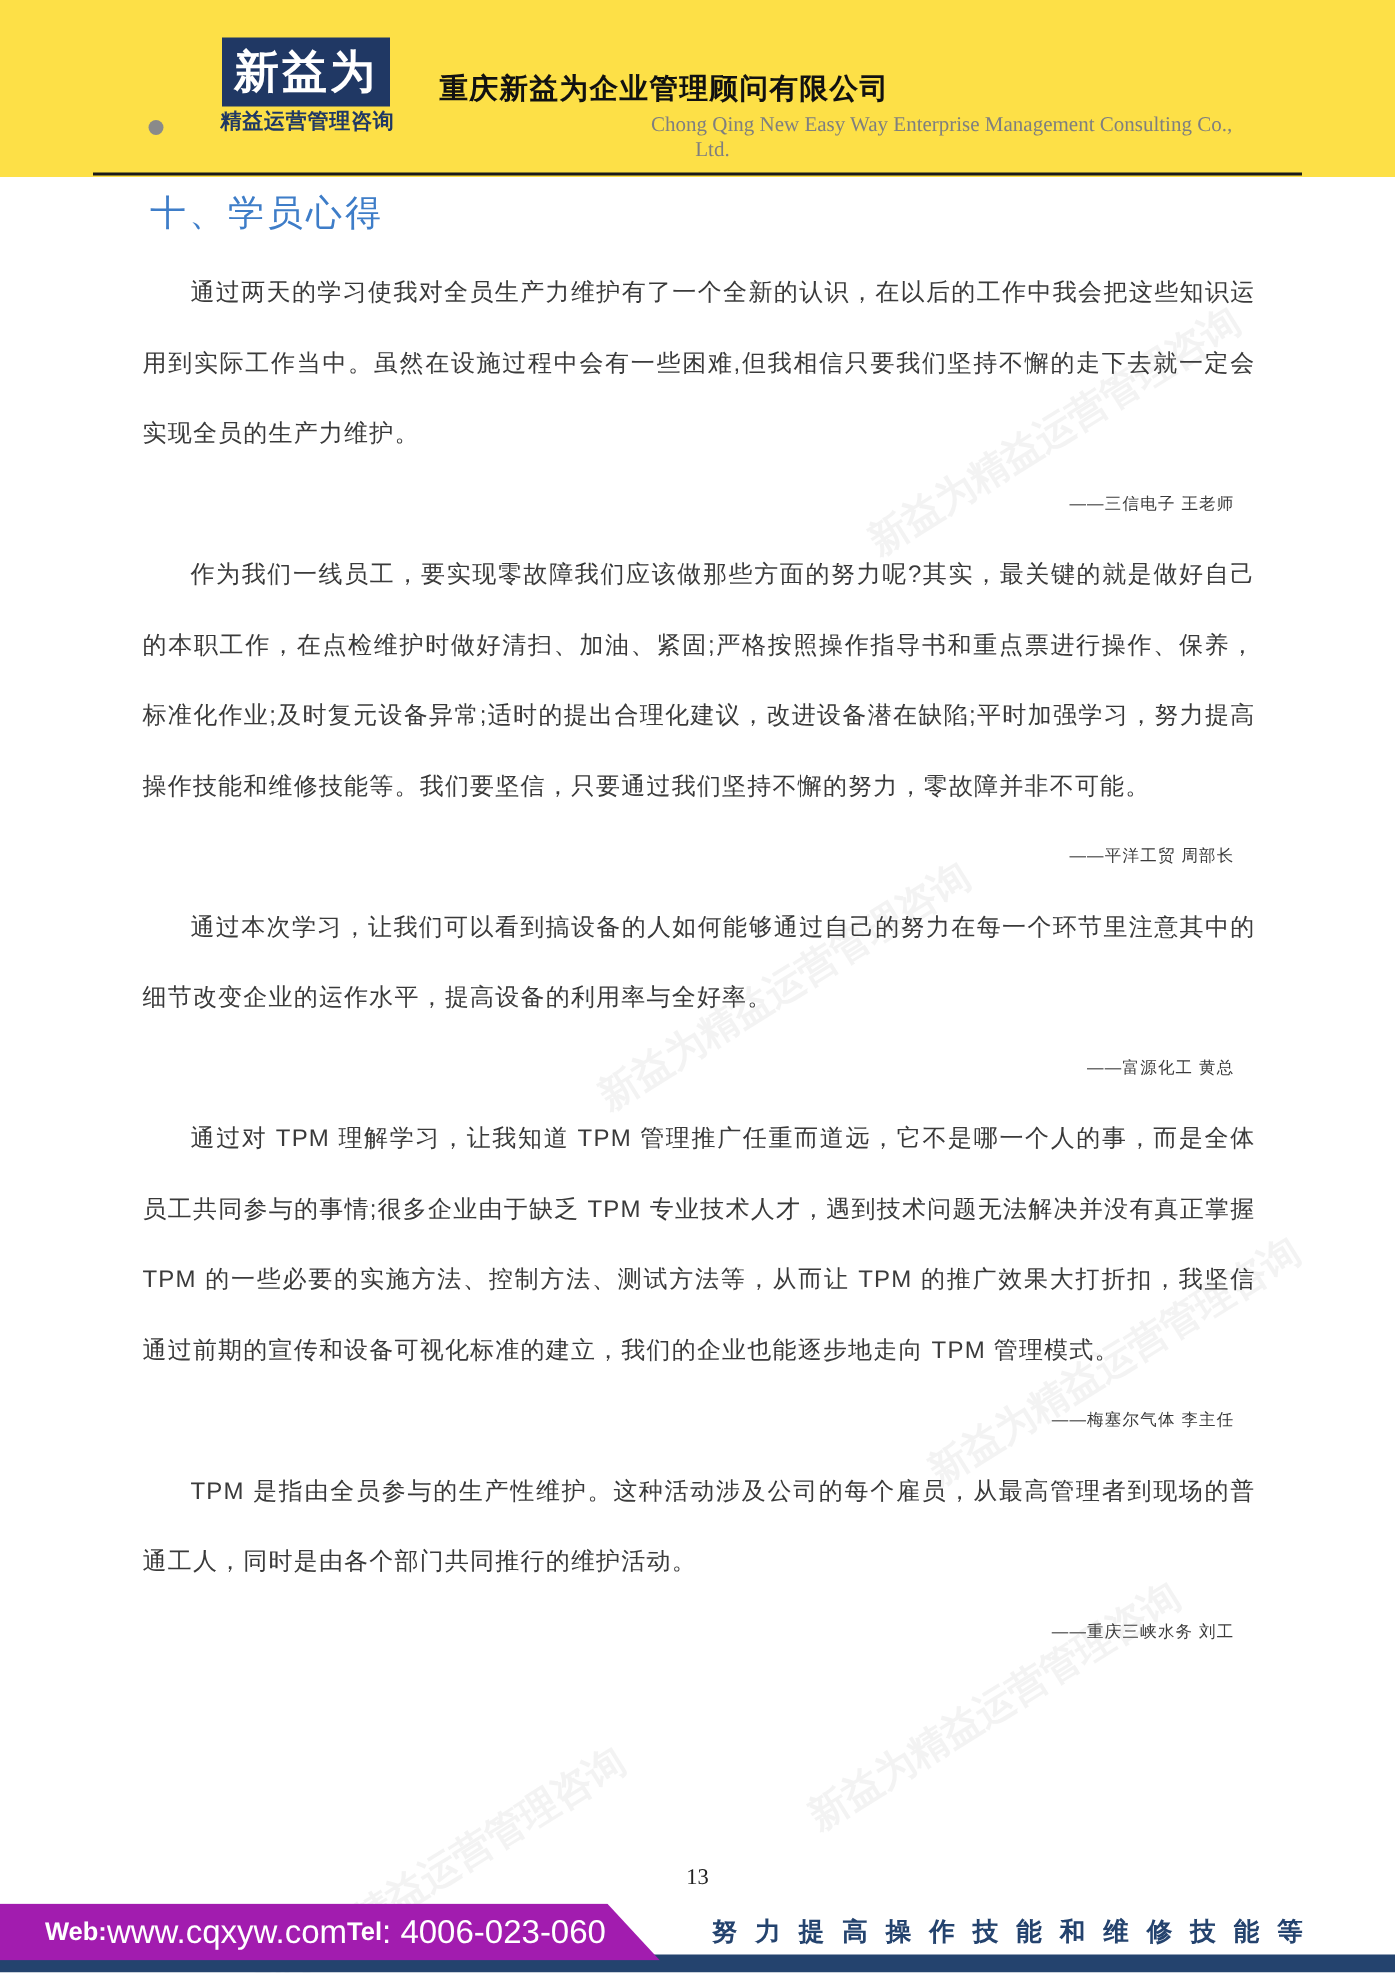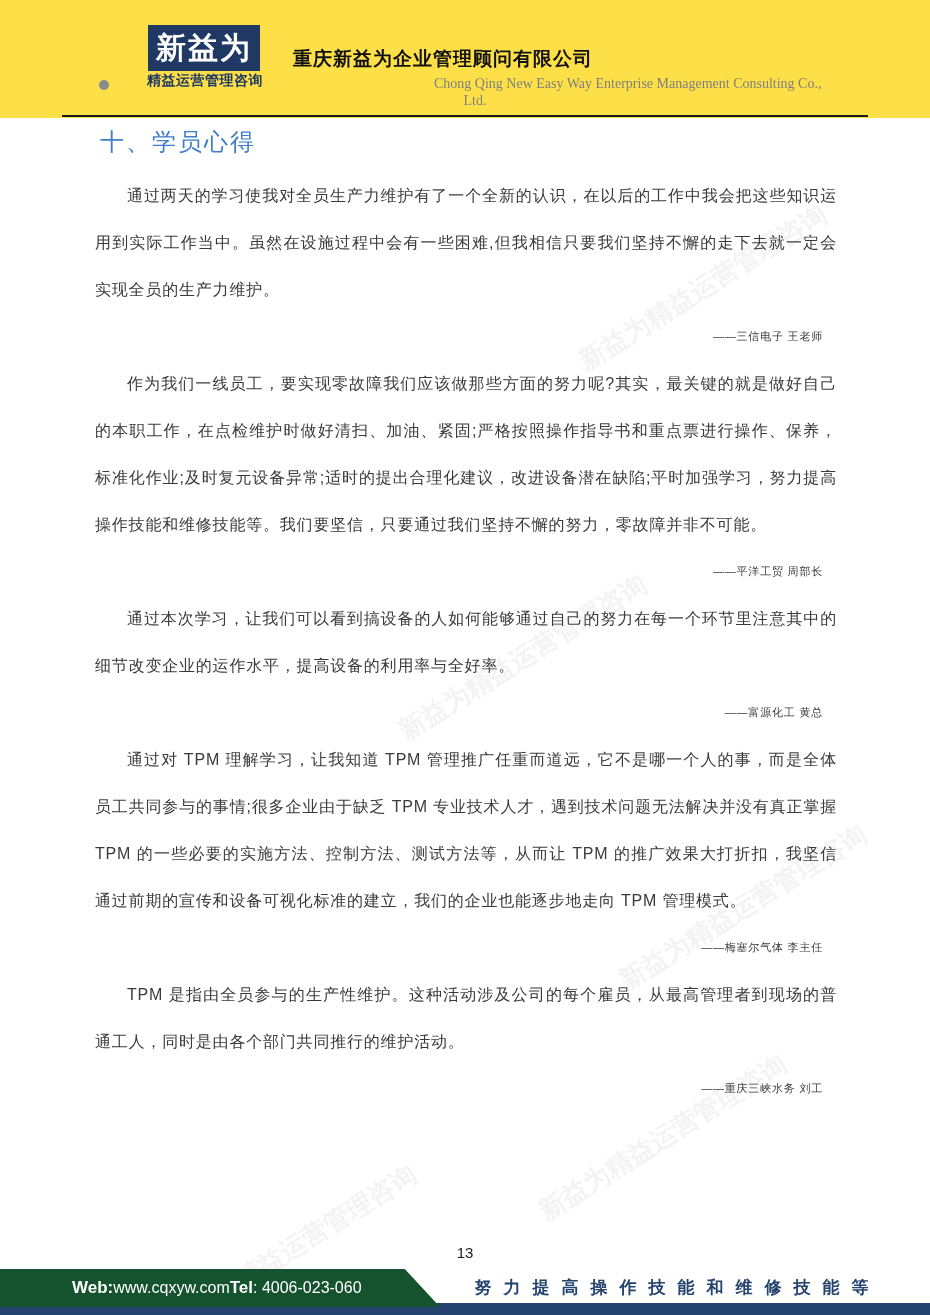--- a/index.html
+++ b/index.html
@@ -53,30 +53,30 @@
 
   
   .wm {
     position:absolute; color:rgba(140,140,140,0.10); font-size:26px; font-weight:bold;
     transform:rotate(-32deg); white-space:nowrap; pointer-events:none;
   }
 
   
   .page-number {
     position:absolute; left:0; top:1244px; width:930px; text-align:center;
-    font-family:Liberation Sans, sans-serif; font-size:15px; color:#222;
+    font-family:Liberation Serif, serif; font-size:15px; color:#222;
   }
   .footer-strip { position:absolute; left:0; bottom:0; width:930px; height:12px; background:#24436e; }
   .footer-banner {
-    position:absolute; left:0; bottom:8px; width:440px; height:38px; background:#14532d;
+    position:absolute; left:0; bottom:8px; width:440px; height:38px; background:#a21caf;
     clip-path:polygon(0 0, 92% 0, 100% 100%, 0 100%);
-    display:flex; align-items:center; padding-left:72px; color:#ffffff; white-space:nowrap;
+    display:flex; align-items:center; padding-left:30px; color:#ffffff; white-space:nowrap;
   }
   .footer-banner .lbl { font-weight:bold; font-size:17px; }
-  .footer-banner .val { font-size:16px; }
+  .footer-banner .val { font-size:22px; }
   .footer-slogan {
     position:absolute; left:455px; bottom:16px; width:445px; text-align:center;
     font-family:"Liberation Serif","DejaVu Serif",serif; font-weight:bold;
     font-size:17px; color:#24436e; letter-spacing:12px; white-space:nowrap;
   }
 </style>
 </head>
 <body>
 
 <div class="wm" style="left:560px; top:270px;">新益为精益运营管理咨询</div>

